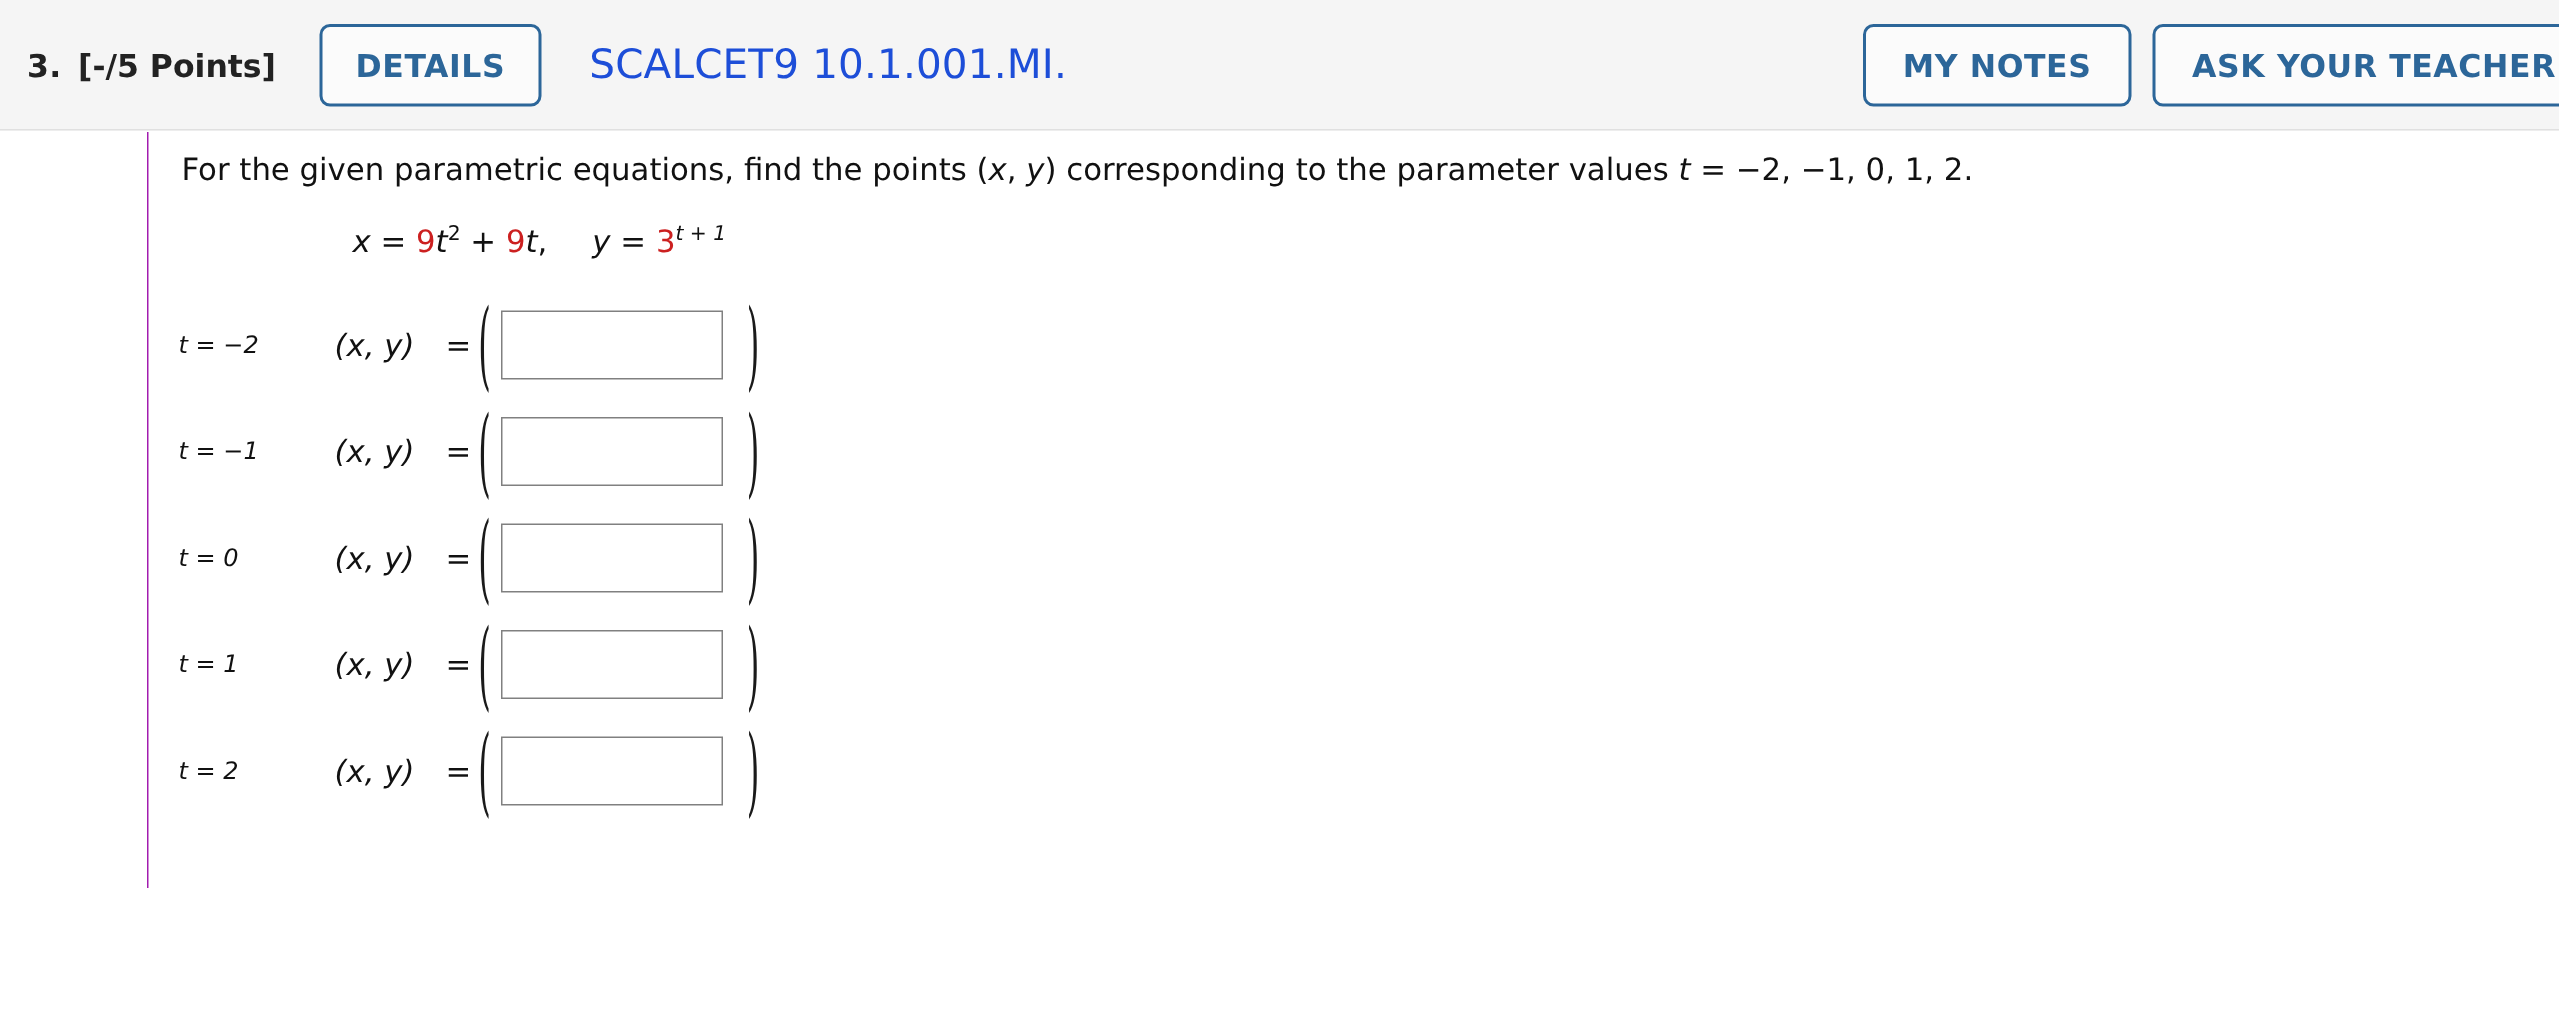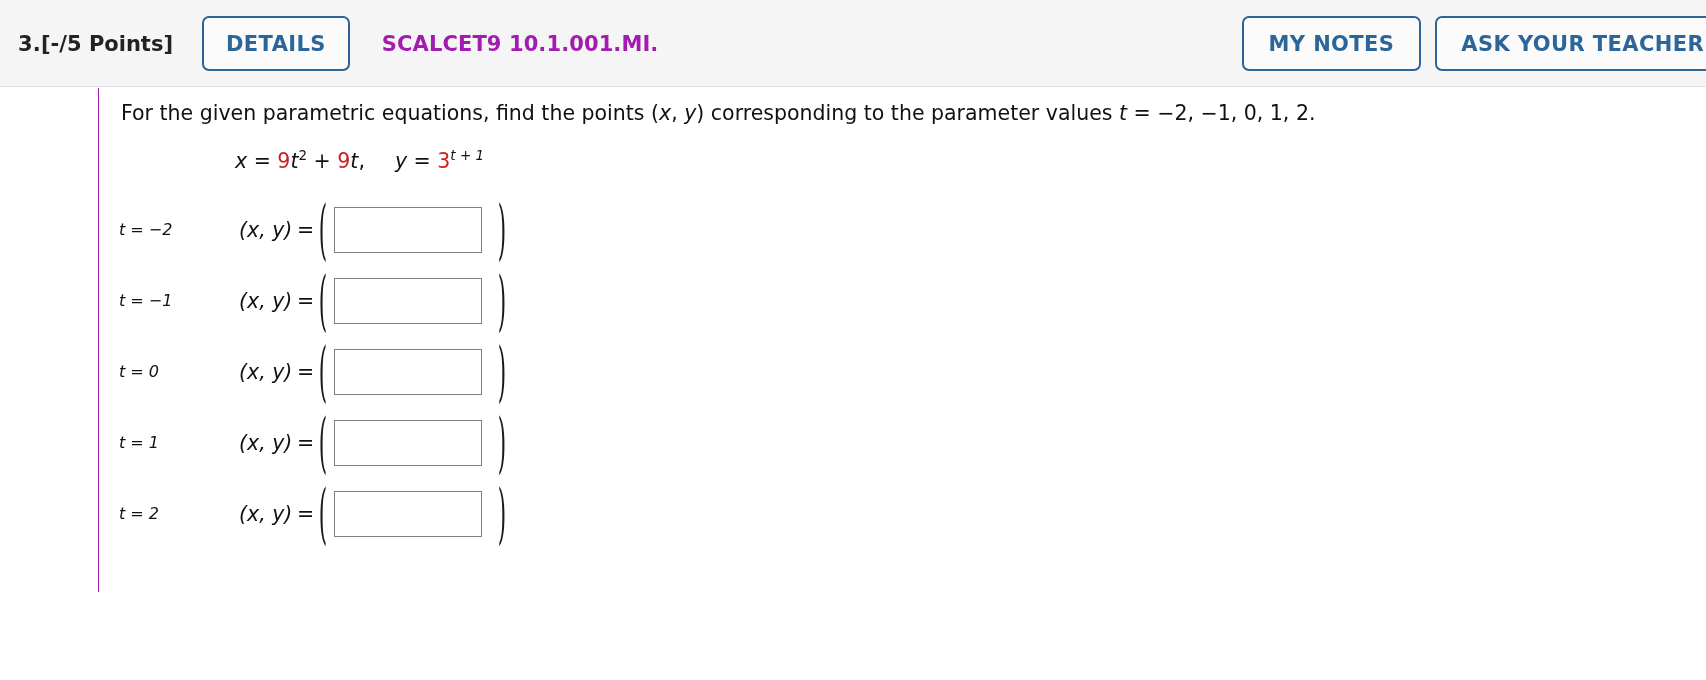--- a/index.html
+++ b/index.html
@@ -41,20 +41,21 @@
     font-weight: bold;
     letter-spacing: 0.2px;
     white-space: nowrap;
     color: #222;
   }
   .qpoints {
     font-size: 21px;
     font-weight: bold;
     white-space: nowrap;
     color: #222;
+    margin-left: 11px;
   }
   .btn {
     display: inline-flex;
     align-items: center;
     justify-content: center;
     border: 2px solid #2c6699;
     border-radius: 7px;
     background: #fbfbfb;
     color: #2c6699;
     font-size: 21px;
@@ -65,24 +66,24 @@
     white-space: nowrap;
     font-family: "DejaVu Sans", "Liberation Sans", sans-serif;
     text-align: center;
   }
   .btn-details {
     margin-left: 29px;
     height: 55px;
     padding: 0 22px;
   }
   .qcode {
-    font-size: 21px;
-    font-weight: bold;
-    white-space: nowrap;
-    color: #a21caf;
+    font-size: 27px;
+    font-weight: normal;
+    white-space: nowrap;
+    color: #1d4ed8;
     margin-left: 32px;
     letter-spacing: 0.1px;
   }
   .qheader-right {
     position: absolute;
     right: -24px;
     top: 0;
     height: 87px;
     display: flex;
     align-items: center;
@@ -145,21 +146,21 @@
   }
   .tlabel {
     position: absolute;
     left: 20px;
     font-size: 16px;
     white-space: nowrap;
     color: #111;
   }
   .xylabel {
     position: absolute;
-    left: 140px;
+    left: 124px;
     font-size: 20.5px;
     white-space: nowrap;
     color: #111;
     text-align: center;
   }
   .eqsign {
     position: absolute;
     left: 198px;
     font-size: 20.5px;
     color: #111;

